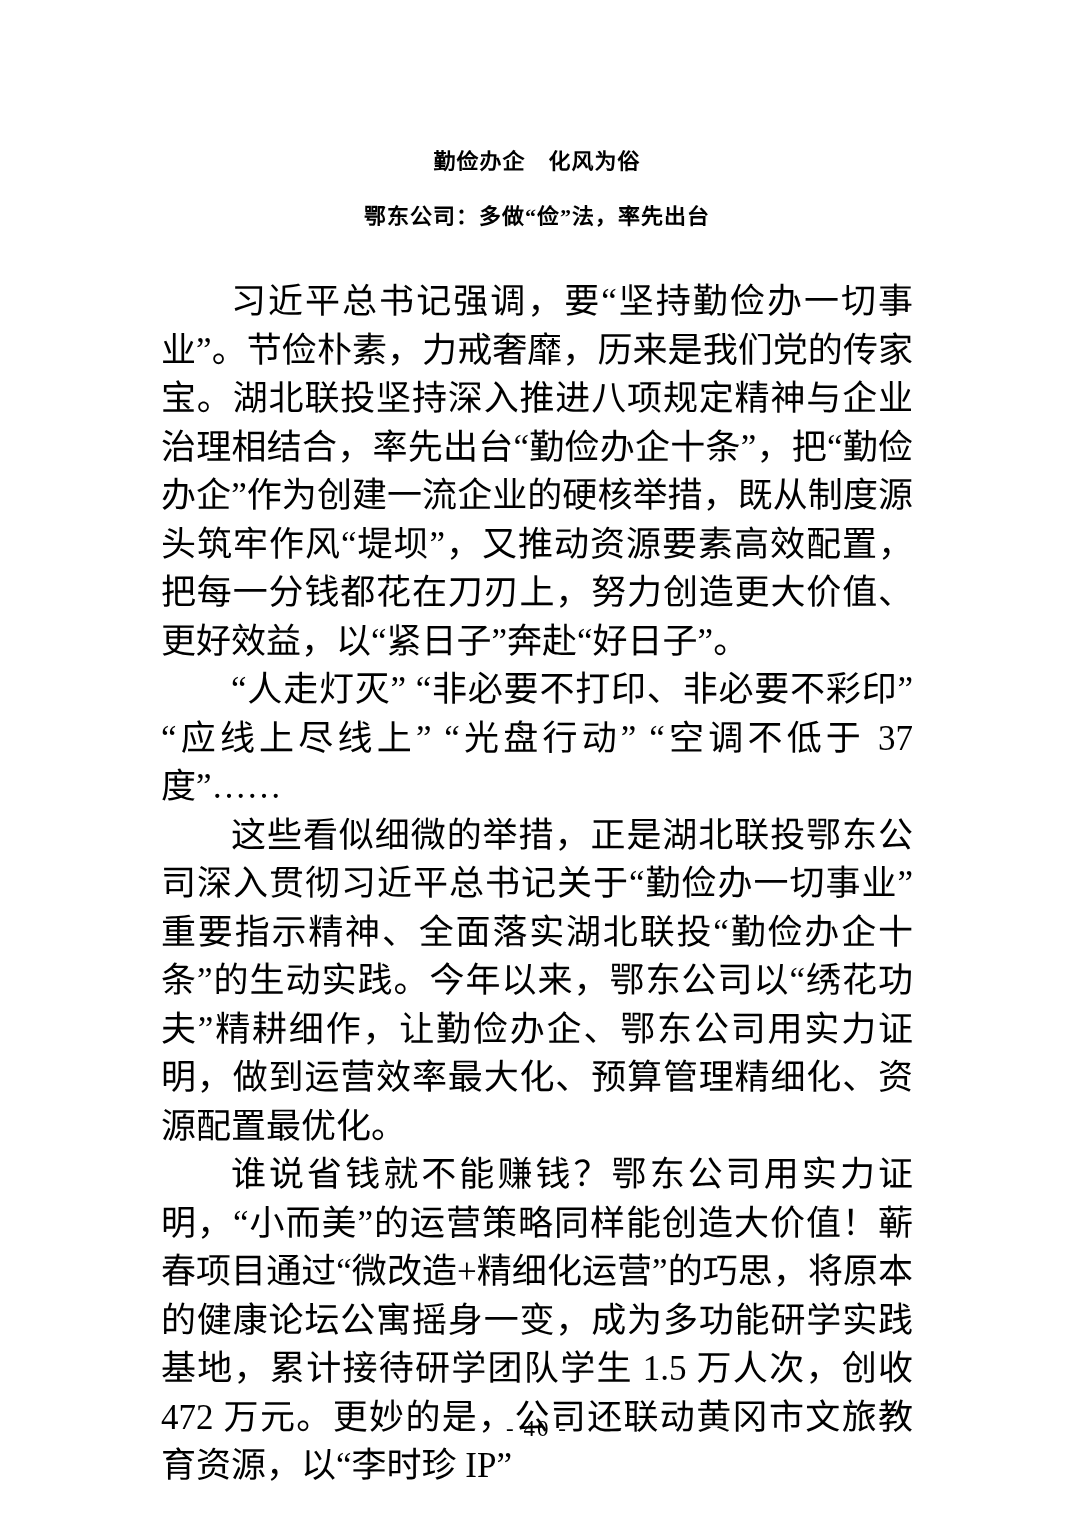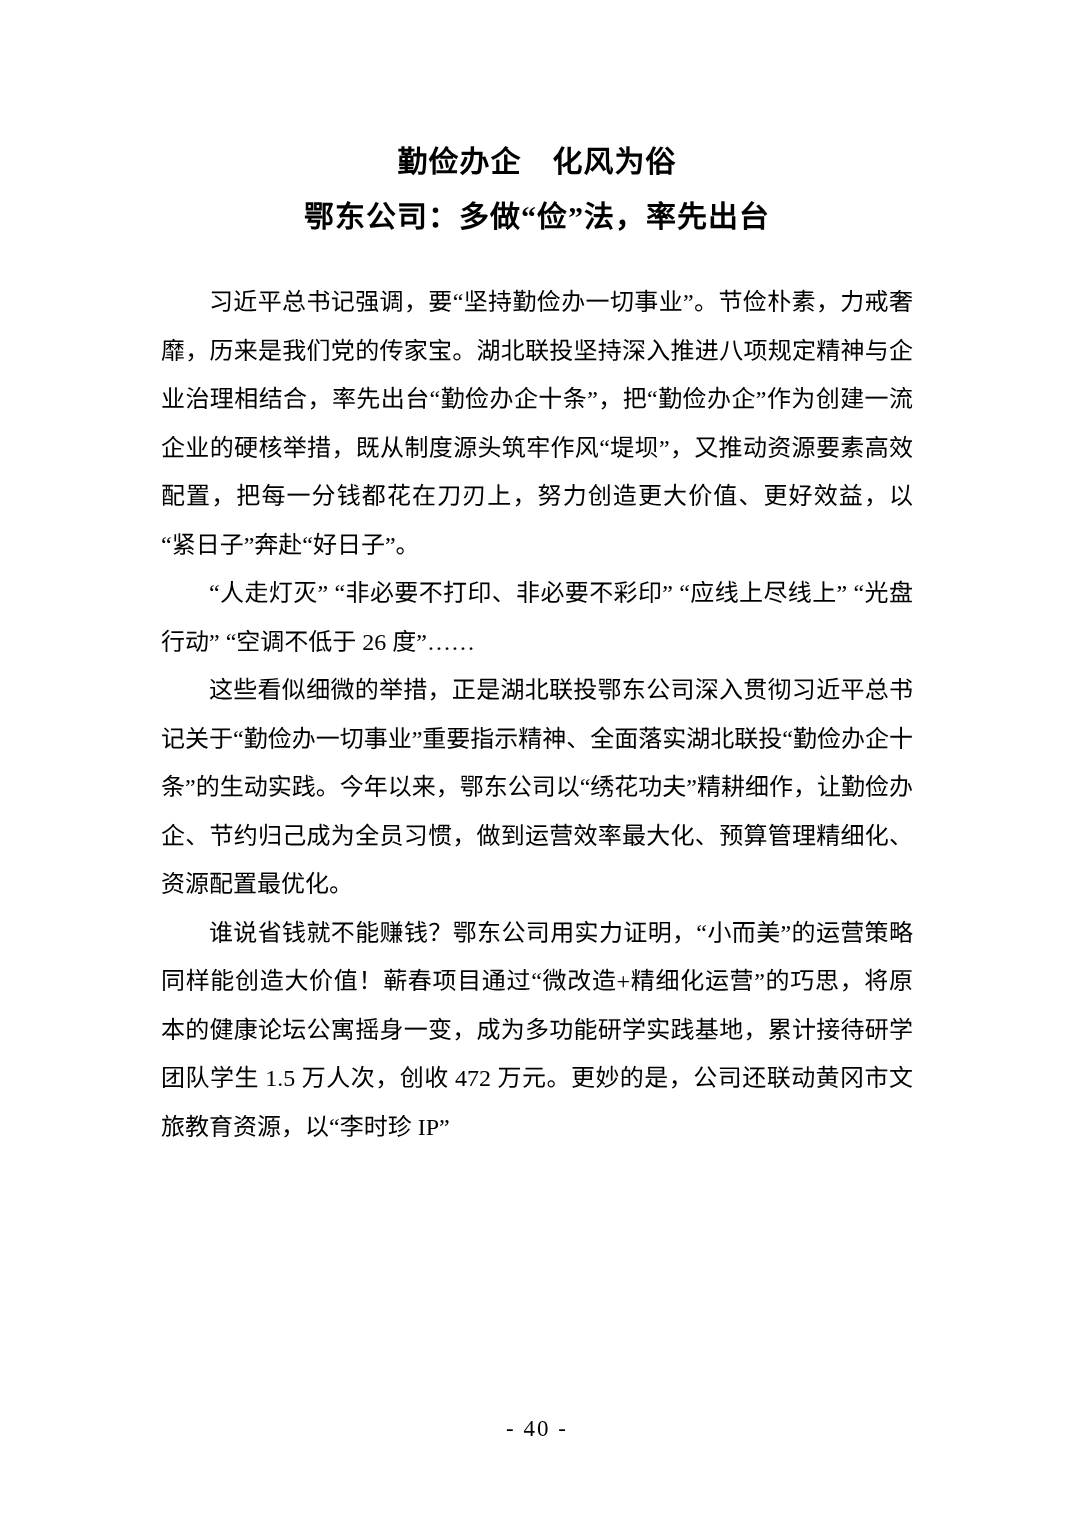--- a/index.html
+++ b/index.html
@@ -19,34 +19,34 @@
     width: 1074px;
     height: 1520px;
     background: #ffffff;
     box-sizing: border-box;
   }
   .doc-title {
     margin: 0;
     padding-top: 134px;
     text-align: center;
     font-weight: bold;
-    font-size: 30px;
+    font-size: 22px;
     line-height: 55px;
     letter-spacing: 1px;
   }
   .doc-title .title-line {
     display: block;
     white-space: pre;
   }
   .content {
     margin: 34px 161px 0 161px;
   }
   .content p {
     margin: 0;
-    font-size: 24px;
+    font-size: 35px;
     line-height: 48.5px;
     text-indent: 2em;
     text-align: justify;
     word-break: break-all;
   }
   .page-number {
     position: absolute;
     bottom: 78px;
     left: 0;
     width: 100%;
@@ -61,20 +61,20 @@
 
 <div class="page">
 
   <h1 class="doc-title">
     <span class="title-line">勤俭办企　化风为俗</span>
     <span class="title-line">鄂东公司：多做“俭”法，率先出台</span>
   </h1>
 
   <div class="content">
     <p>习近平总书记强调，要“坚持勤俭办一切事业”。节俭朴素，力戒奢靡，历来是我们党的传家宝。湖北联投坚持深入推进八项规定精神与企业治理相结合，率先出台“勤俭办企十条”，把“勤俭办企”作为创建一流企业的硬核举措，既从制度源头筑牢作风“堤坝”，又推动资源要素高效配置，把每一分钱都花在刀刃上，努力创造更大价值、更好效益，以“紧日子”奔赴“好日子”。</p>
-    <p>“人走灯灭” “非必要不打印、非必要不彩印” “应线上尽线上” “光盘行动” “空调不低于 26 度”……</p>
-    <p>这些看似细微的举措，正是湖北联投鄂东公司深入贯彻习近平总书记关于“勤俭办一切事业”重要指示精神、全面落实湖北联投“勤俭办企十条”的生动实践。今年以来，鄂东公司以“绣花功夫”精耕细作，让勤俭办企、节约归己成为全员习惯，做到运营效率最大化、预算管理精细化、资源配置最优化。</p>
+    <p>“人走灯灭” “非必要不打印、非必要不彩印” “应线上尽线上” “光盘行动” “空调不低于 37 度”……</p>
+    <p>这些看似细微的举措，正是湖北联投鄂东公司深入贯彻习近平总书记关于“勤俭办一切事业”重要指示精神、全面落实湖北联投“勤俭办企十条”的生动实践。今年以来，鄂东公司以“绣花功夫”精耕细作，让勤俭办企、鄂东公司用实力证明，做到运营效率最大化、预算管理精细化、资源配置最优化。</p>
     <p>谁说省钱就不能赚钱？鄂东公司用实力证明，“小而美”的运营策略同样能创造大价值！蕲春项目通过“微改造+精细化运营”的巧思，将原本的健康论坛公寓摇身一变，成为多功能研学实践基地，累计接待研学团队学生 1.5 万人次，创收 472 万元。更妙的是，公司还联动黄冈市文旅教育资源，以“李时珍 IP”</p>
   </div>
 
   <div class="page-number">- 40 -</div>
 
 </div>
 
 </body></html>

